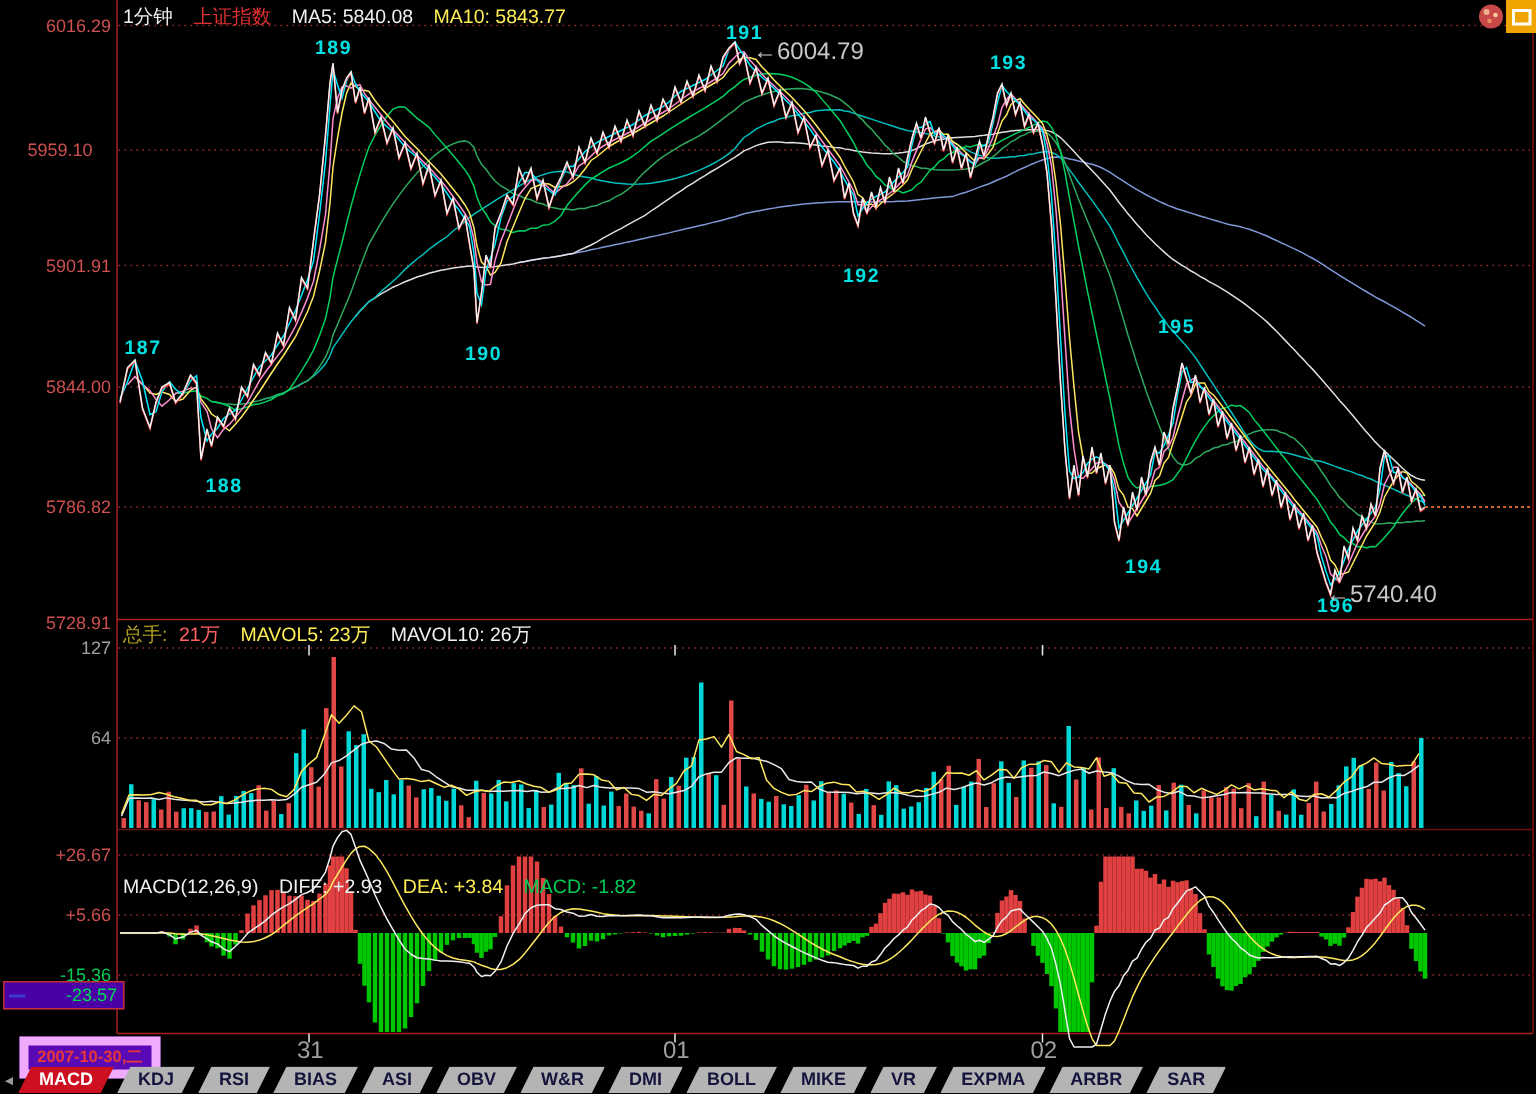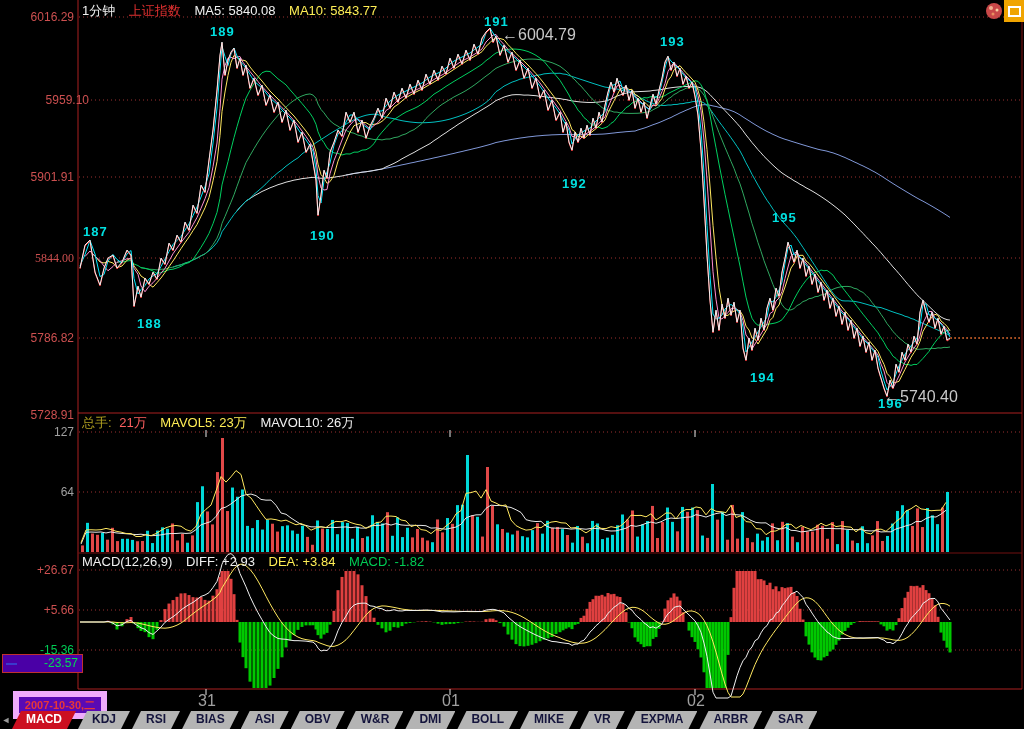--- a/index.html
+++ b/index.html
@@ -520,41 +520,41 @@
     <span class="yellow">MA10: 5843.77</span>
   </div>
 
   <div class="hdr" style="left:82px;top:414px;">
     <span class="olive" style="margin-right:4px;">总手:</span>
     <span class="salmon">21万</span>
     <span class="yellow">MAVOL5: 23万</span>
     <span class="white">MAVOL10: 26万</span>
   </div>
 
-  <div class="hdr" style="left:82px;top:554px;">
+  <div class="hdr" style="left:82px;top:583px;">
     <span class="white">MACD(12,26,9)</span>
     <span class="white">DIFF: +2.93</span>
     <span class="yellow">DEA: +3.84</span>
     <span class="green">MACD: -1.82</span>
   </div>
 
   <div id="macd-cur-box">
     <span class="dash"></span>
     <span>-23.57</span>
   </div>
 
   <div id="date-box">
     <span>2007-10-30,二</span>
   </div>
 
   <div id="labels">
       <div class="ylab" style="left: 2px; top: 10px;">6016.29</div>
-      <div class="ylab" style="left: 17px; top: 93px;">5959.10</div>
+      <div class="ylab" style="left: 4px; top: 93px; text-align: center;">5959.10</div>
       <div class="ylab" style="left: 2px; top: 170px;">5901.91</div>
-      <div class="ylab" style="left: 2px; top: 251px; font-family: Liberation Serif, serif;">5844.00</div>
+      <div class="ylab" style="left: 2px; top: 251px;">5844.00</div>
       <div class="ylab" style="left: 2px; top: 331px;">5786.82</div>
       <div class="ylab" style="left: 2px; top: 408px;">5728.91</div>
       <div class="ylab gray" style="left: 2px; top: 425px;">127</div>
       <div class="ylab gray" style="left: 2px; top: 485px;">64</div>
       <div class="ylab" style="left: 2px; top: 563px;">+26.67</div>
       <div class="ylab" style="left: 2px; top: 603px;">+5.66</div>
       <div class="ylab green" style="left: 2px; top: 643px;">-15.36</div>
       <div class="daylab" style="left: 83px; top: 224px;">187</div>
       <div class="daylab" style="left: 137px; top: 316px;">188</div>
       <div class="daylab" style="left: 210px; top: 24px;">189</div>

